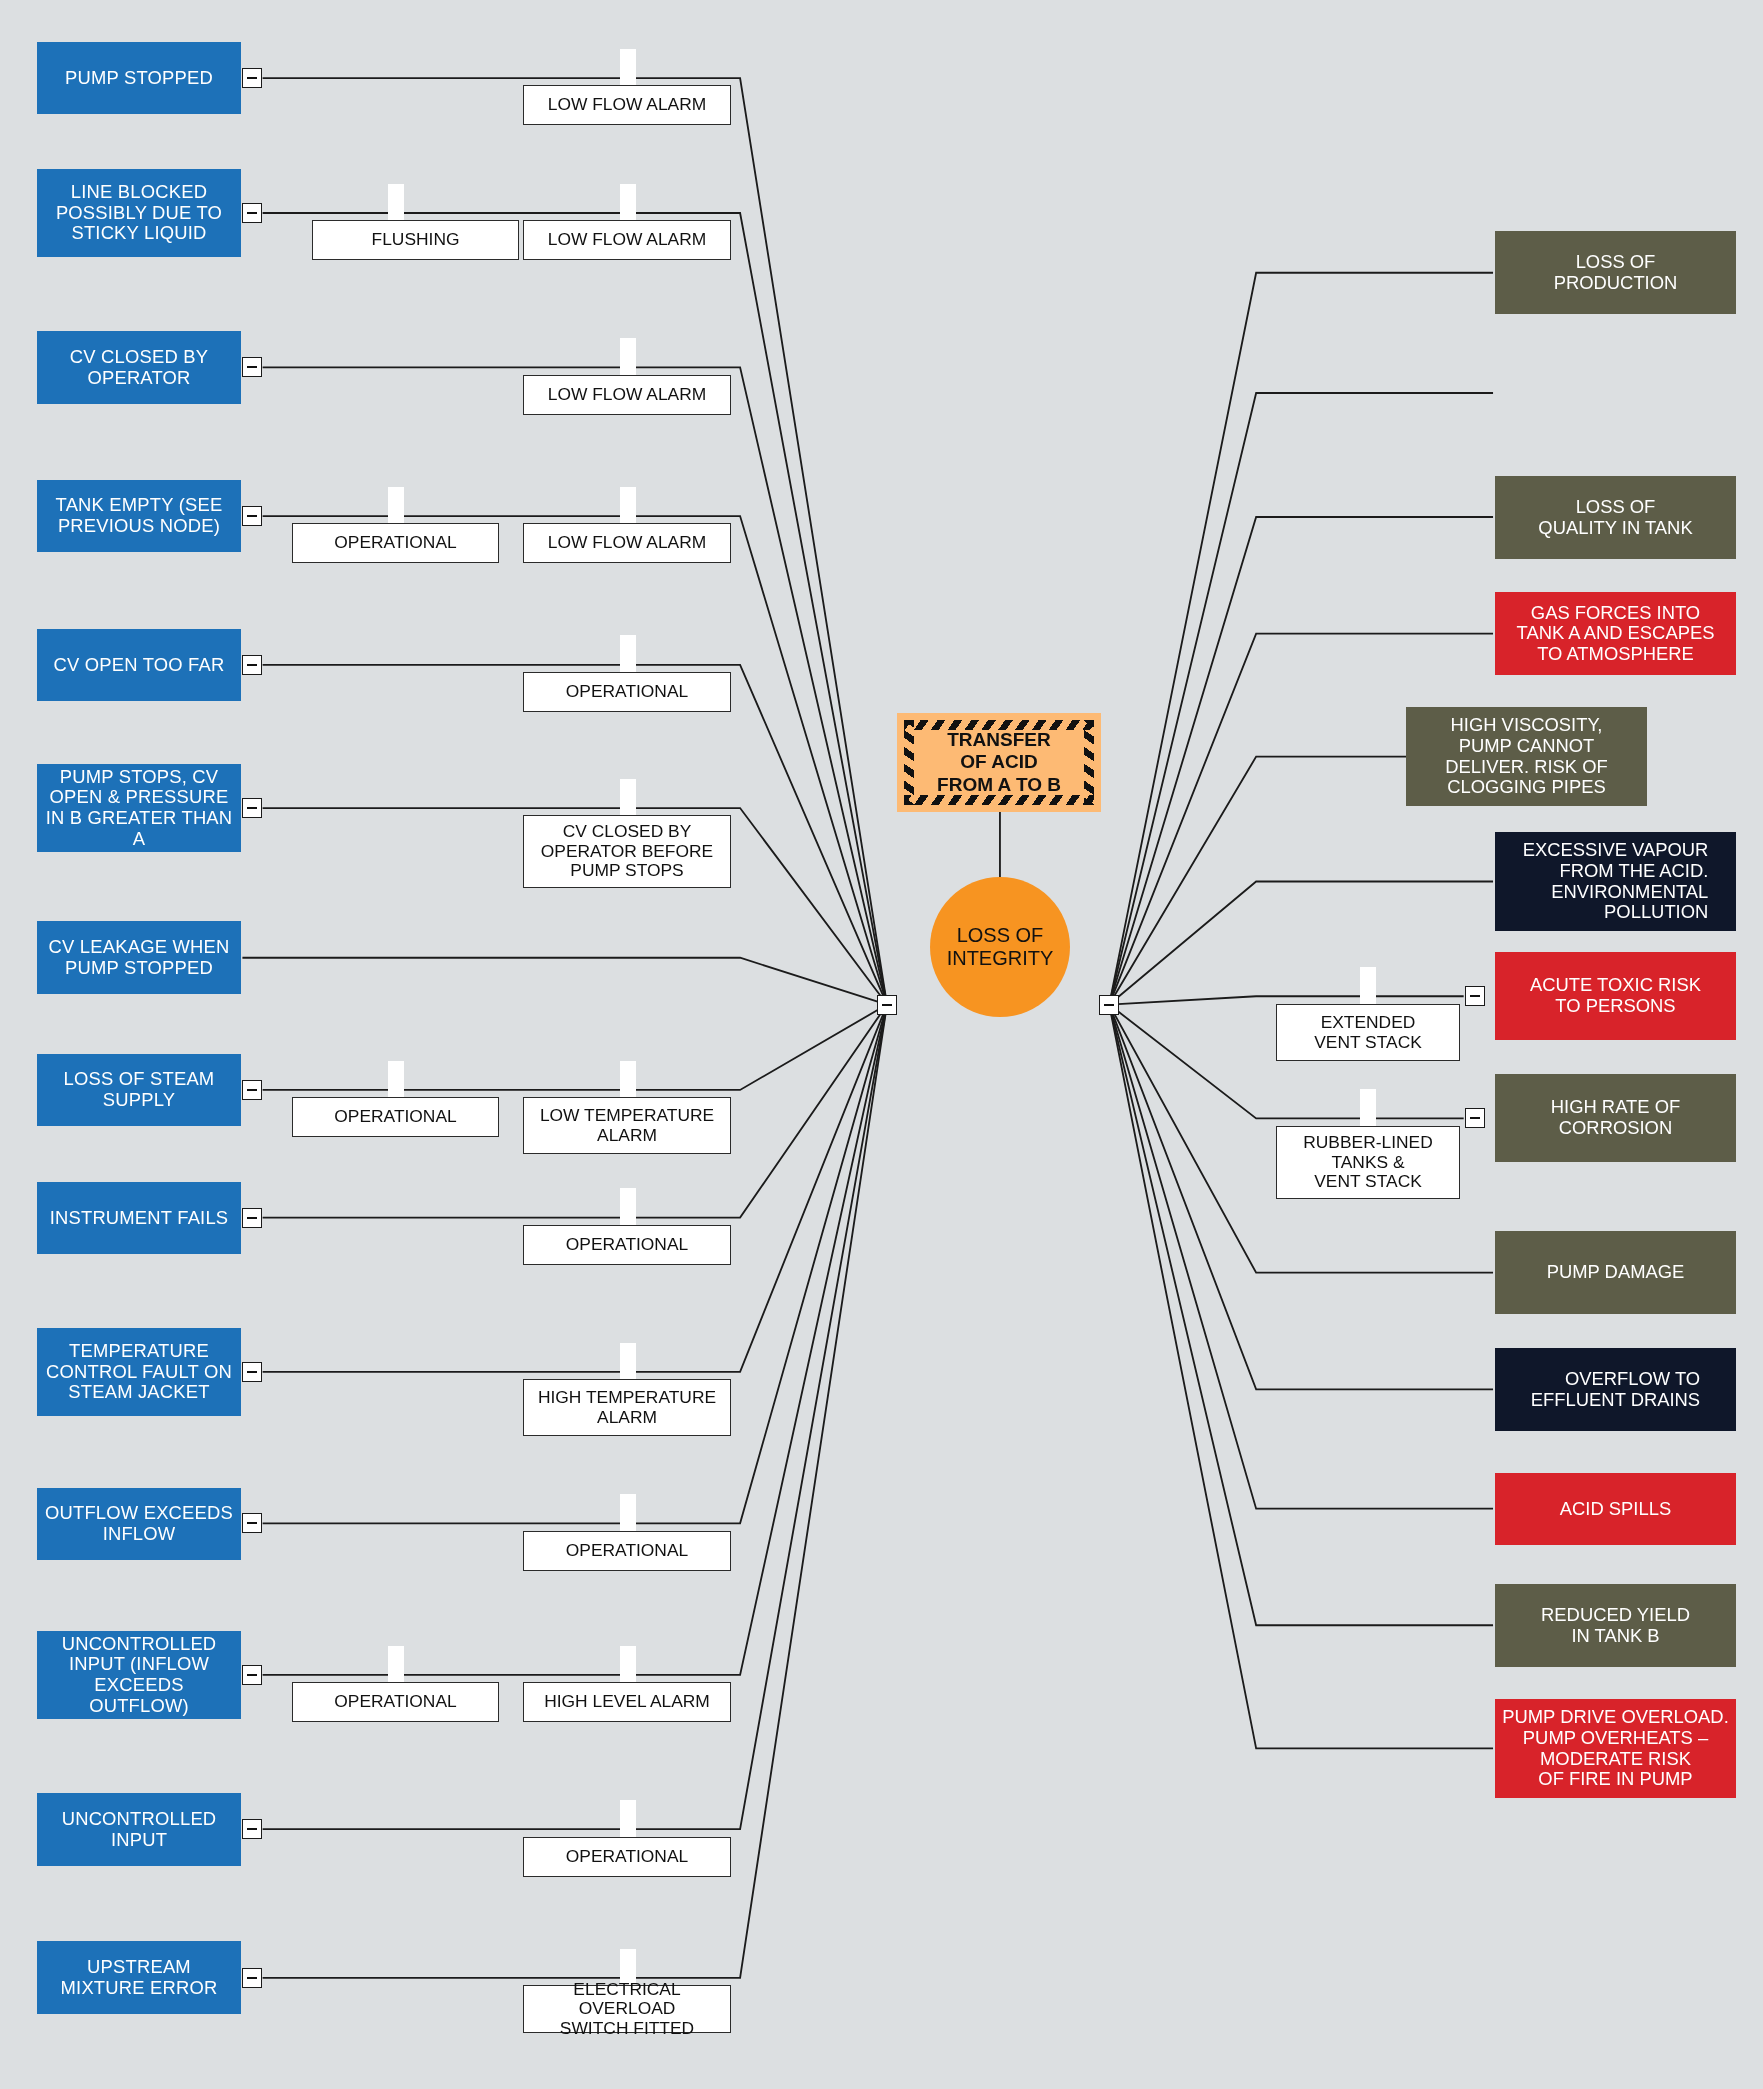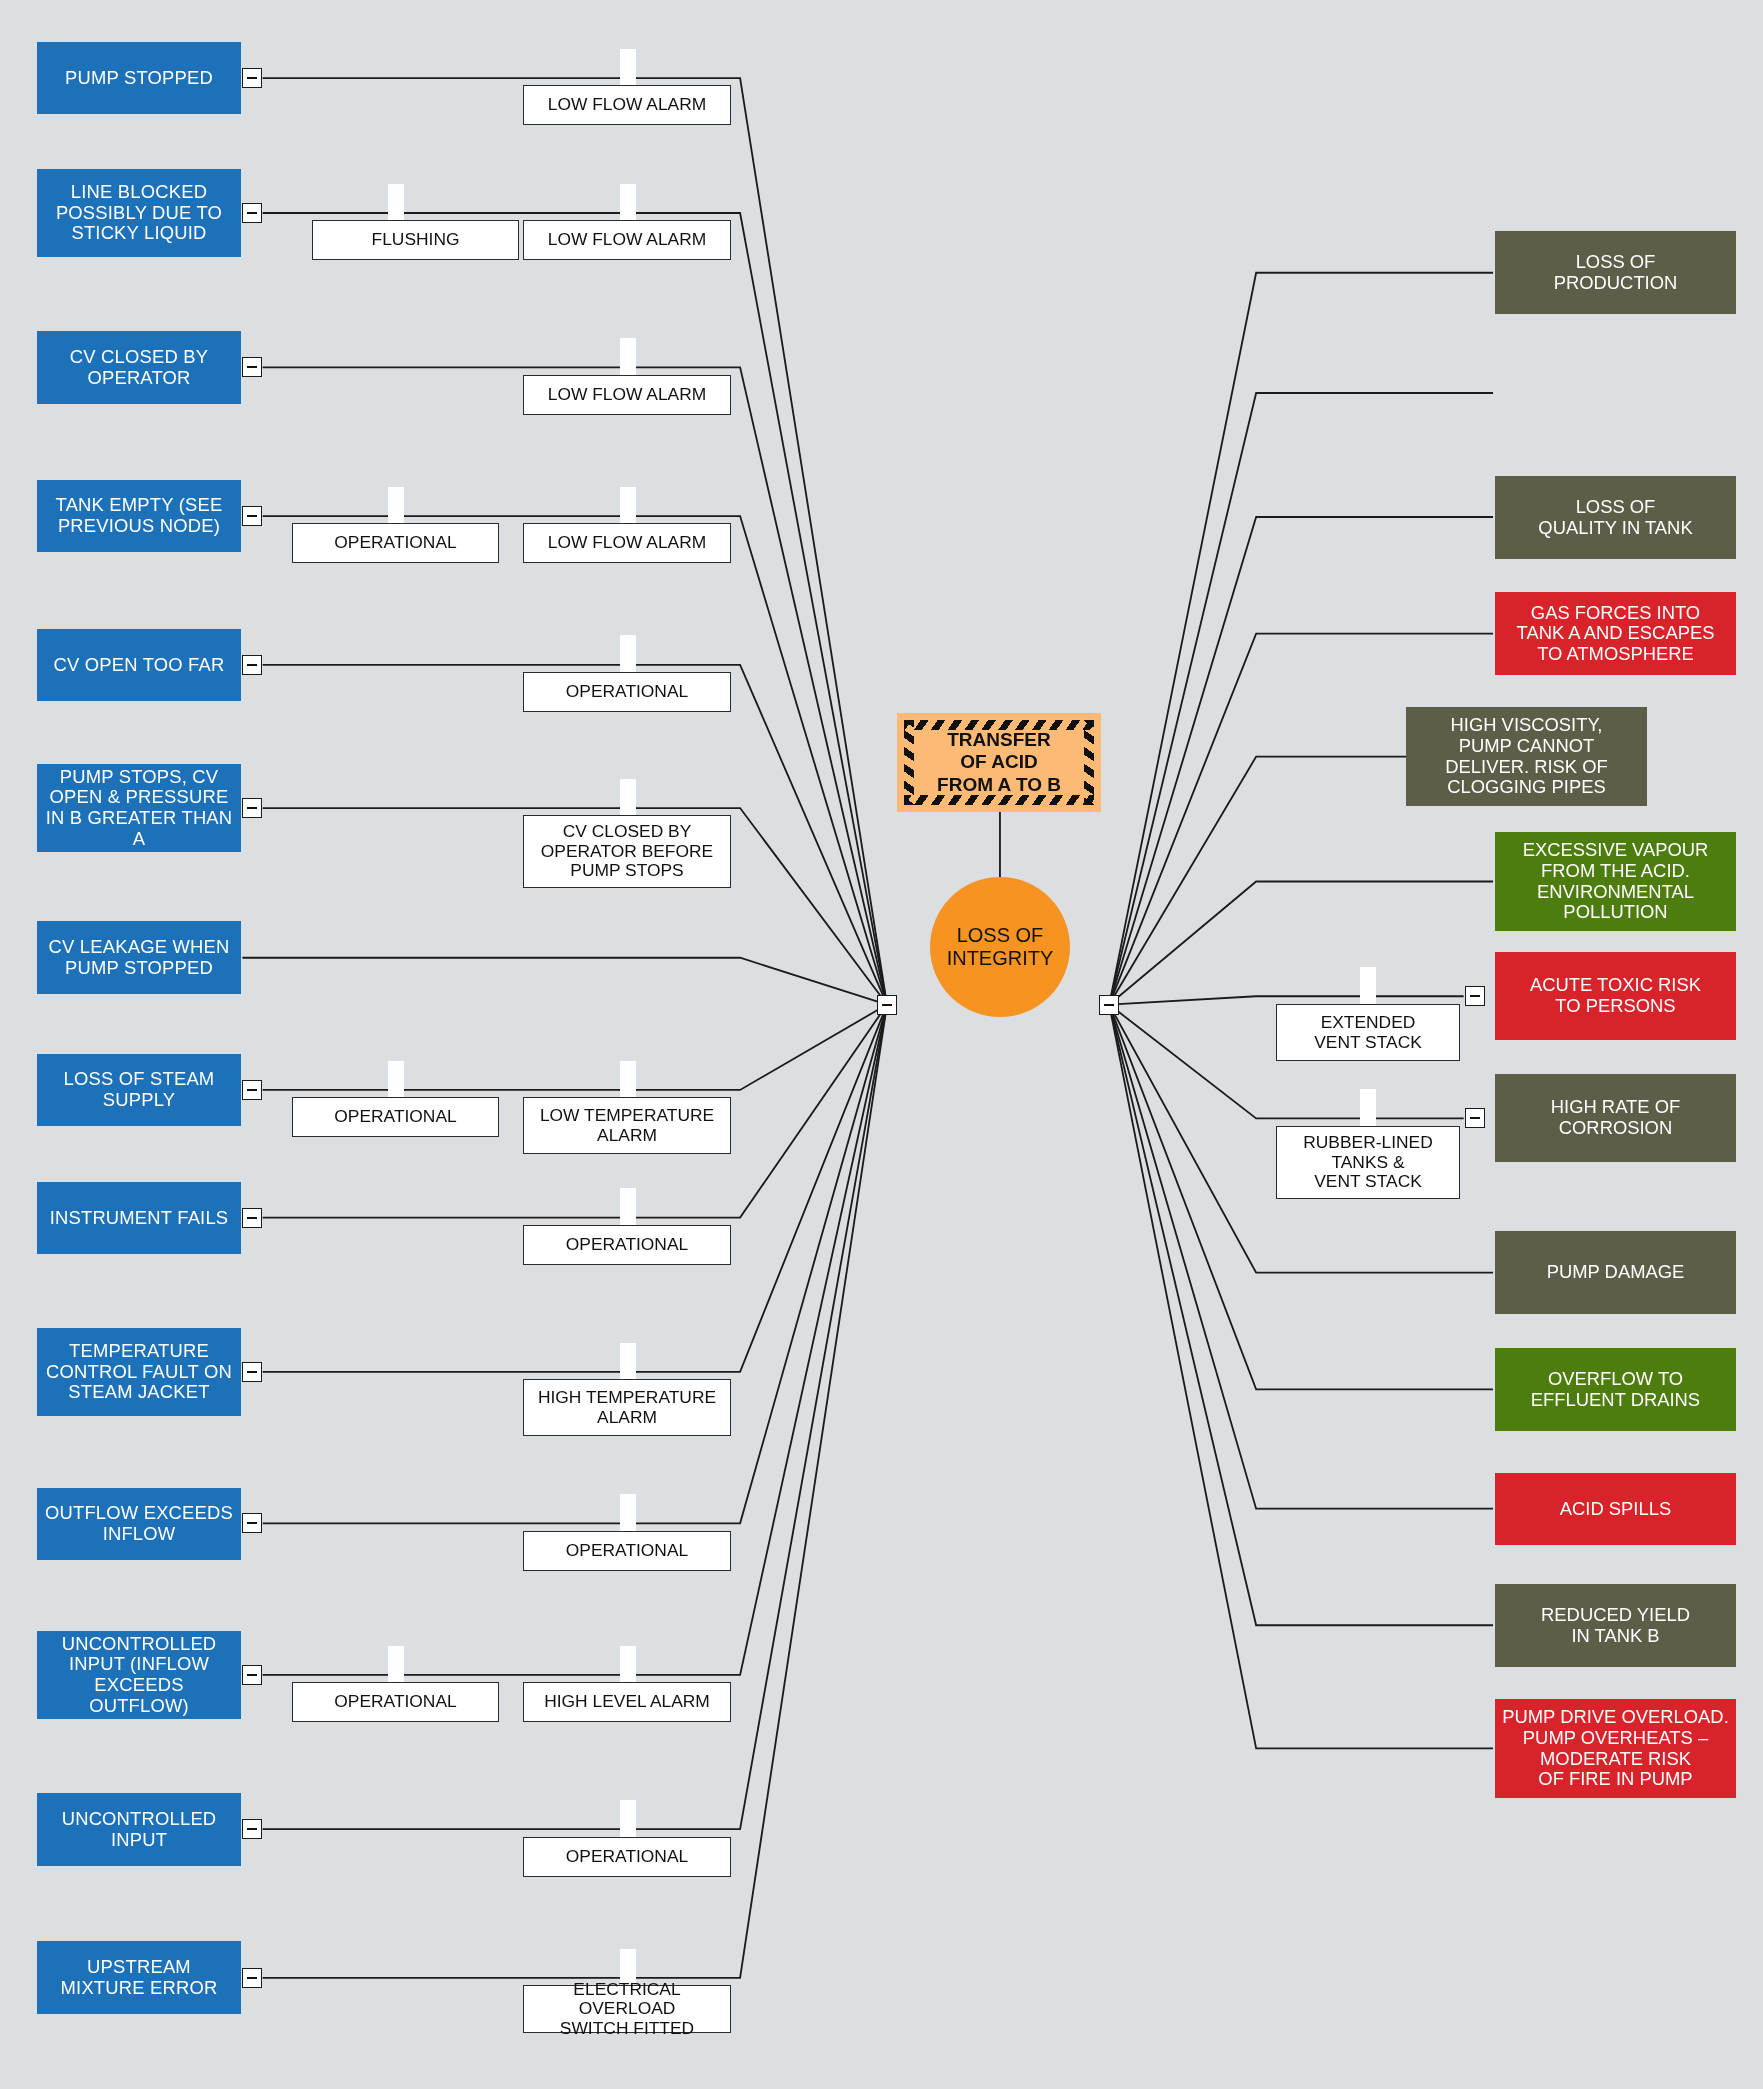--- a/index.html
+++ b/index.html
@@ -26,21 +26,21 @@
     background:#ffffff;color:#111111;border:1.8px solid #2b2b2b;
     font-size:17.4px;padding:1.8px 4.6px;
   }
   
   .tab{position:absolute;background:#ffffff;width:15.6px;height:37px;z-index:2;}
 
   
   .cons{color:#ffffff;font-size:18.4px;padding:1.8px 5.5px;}
   .cons.grey{background:#5d5d48;}
   .cons.red{background:#d8232a;}
-  .cons.green{background:#4d7c0f;}
+  .cons.green{background:#0f172a;text-align:right;}
 
   
   #topevent{
     position:absolute;border-radius:50%;background:#f79421;color:#111;
     font-size:20px;font-weight:400;z-index:3;
     display:flex;align-items:center;justify-content:center;text-align:center;line-height:1.15;
   }
 
   
   #hazard{

